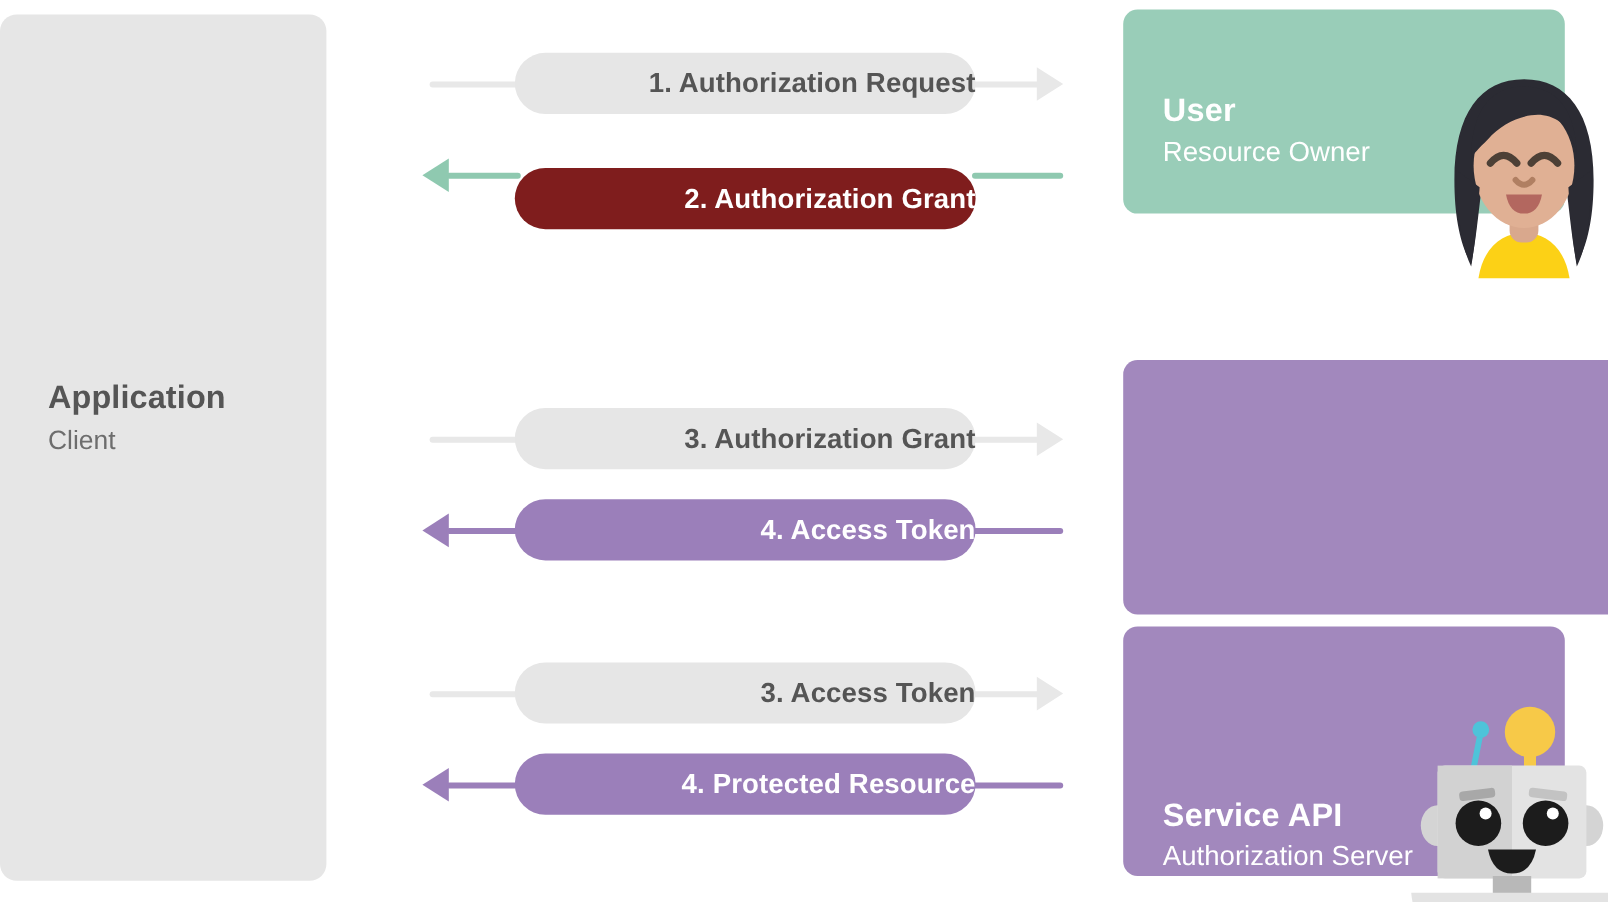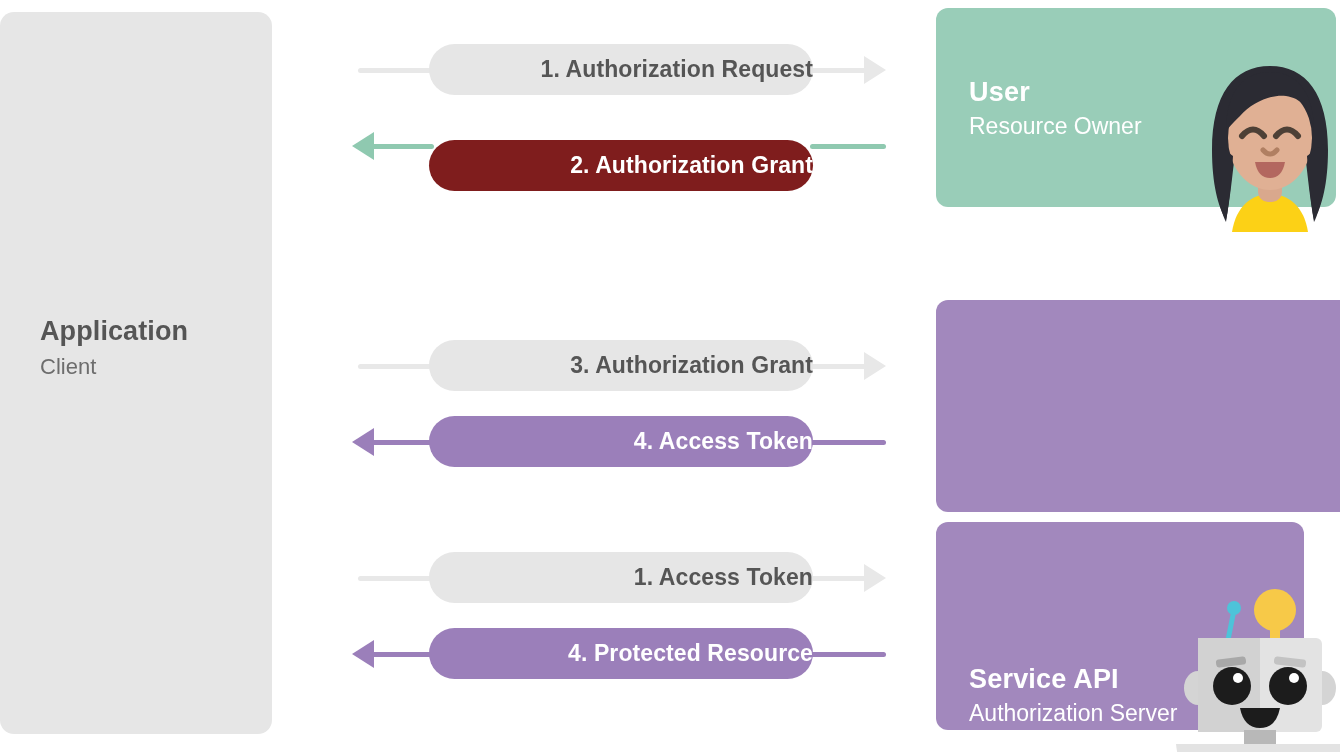--- a/index.html
+++ b/index.html
@@ -76,22 +76,21 @@
     font-weight: normal;
     color: #ffffff;
     line-height: 1.3;
     margin-top: 3px;
   }
 
   #user-box {
     left: 936px;
     top: 8px;
     width: 368px;
-    height: 199px;
-    padding-left: 32px;
+    height: 170px;
   }
   #user-box .box-bg { background: #99cdb8; }
   #user-box .actor-text { top: 68px; }
 
   #auth-server-box {
     left: 936px;
     top: 300px;
     width: 434px;
     height: 212px;
   }
@@ -322,21 +321,21 @@
     <div class="flow-pill">
       <span class="flow-label">4. Access Token</span>
     </div>
   </div>
 
   <div class="flow-row row-grey dir-right" style="top:552px;">
     <div class="flow-line tail"></div>
     <div class="flow-line neck"></div>
     <div class="flow-head right"></div>
     <div class="flow-pill">
-      <span class="flow-label">1. Access Token</span>
+      <span class="flow-label">3. Access Token</span>
     </div>
   </div>
 
   <div class="flow-row row-purple dir-left" style="top:628px;">
     <div class="flow-head left"></div>
     <div class="flow-line tail"></div>
     <div class="flow-line neck"></div>
     <div class="flow-pill">
       <span class="flow-label">4. Protected Resource</span>
     </div>

